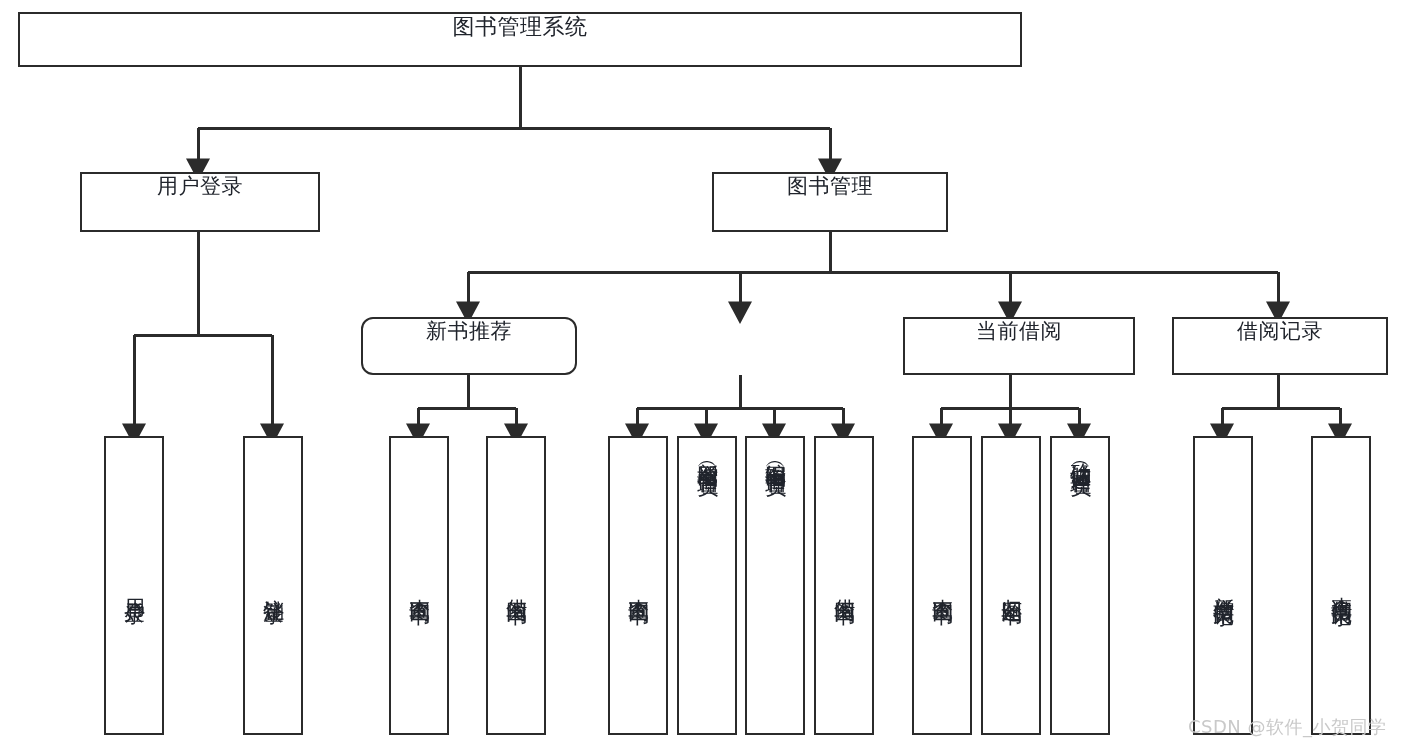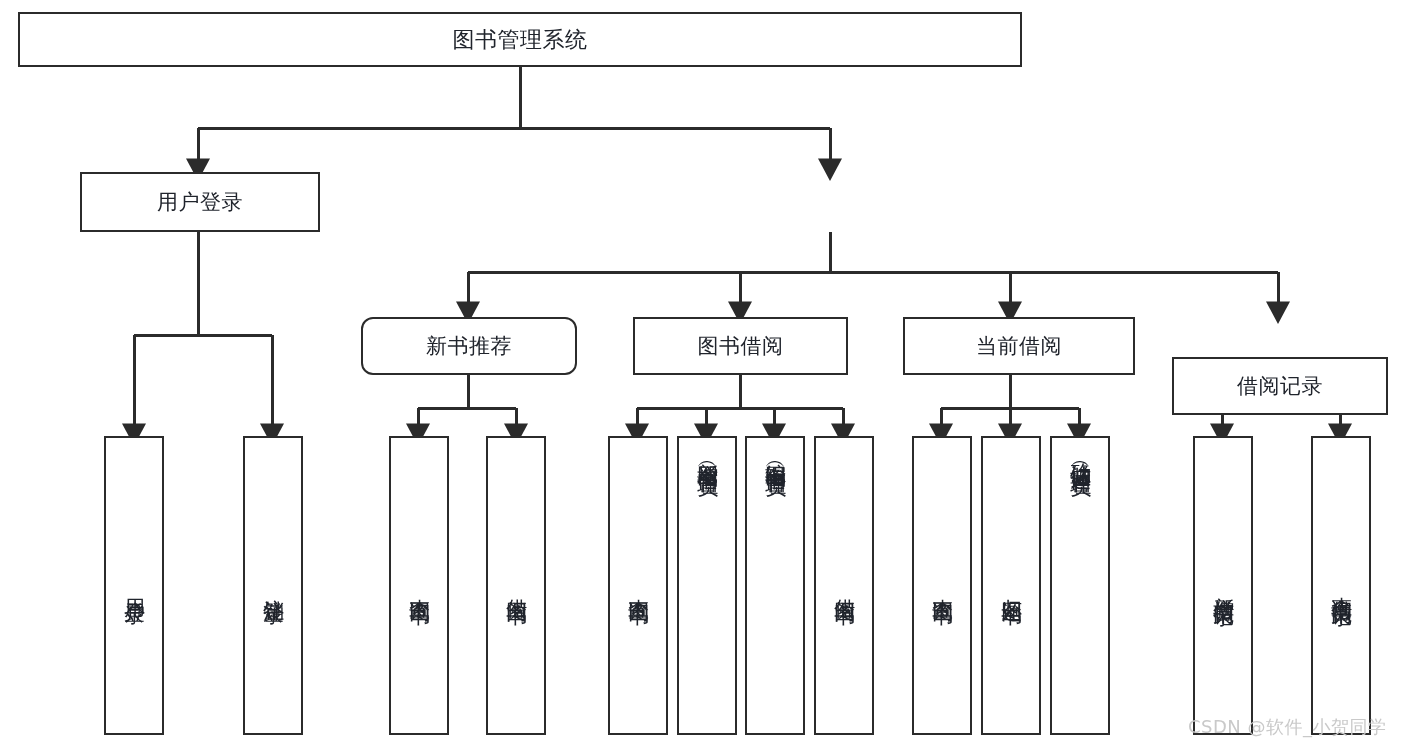--- a/index.html
+++ b/index.html
@@ -24,21 +24,20 @@
     width: 1405px;
     height: 747px;
     pointer-events: none;
   }
   .node {
     position: absolute;
     box-sizing: border-box;
     background: #ffffff;
     border: 2px solid #2b2b2b;
     display: flex;
-    align-items: center;
     justify-content: center;
     color: #20242c;
     z-index: 2;
   }
   .node .lbl {
     display: block;
     text-align: center;
     line-height: 1.18;
     letter-spacing: 0.5px;
   }
@@ -130,31 +129,31 @@
     </g>
   </svg>
 
   <div class="node root horiz" style="left:18px; top:12px; width:1004px; height:55px;">
     <span class="lbl">图书管理系统</span>
   </div>
 
   <div class="node horiz" style="left:80px; top:172px; width:240px; height:60px;">
     <span class="lbl">用户登录</span>
   </div>
+  <div class="node horiz" style="left:712px; top:172px; width:236px; height:60px;">
+    <span class="lbl">图书管理</span>
+  </div>
 
   <div class="node horiz" style="left:361px; top:317px; width:216px; height:58px;border-radius:12px;">
     <span class="lbl">新书推荐</span>
   </div>
-  <div class="node horiz" style="left:633px; top:317px; width:215px; height:58px;">
-    <span class="lbl">图书借阅</span>
-  </div>
   <div class="node horiz" style="left:903px; top:317px; width:232px; height:58px;">
     <span class="lbl">当前借阅</span>
   </div>
-  <div class="node horiz" style="left:1172px; top:317px; width:216px; height:58px;margin-top:40px;">
+  <div class="node horiz" style="left:1172px; top:317px; width:216px; height:58px;">
     <span class="lbl">借阅记录</span>
   </div>
 
   <div class="node vert mid" style="left:104px; top:436px; width:60px; height:299px;">
     <span class="lbl">用户登录</span>
   </div>
   <div class="node vert mid" style="left:243px; top:436px; width:60px; height:299px;">
     <span class="lbl">注销登录</span>
   </div>
 

